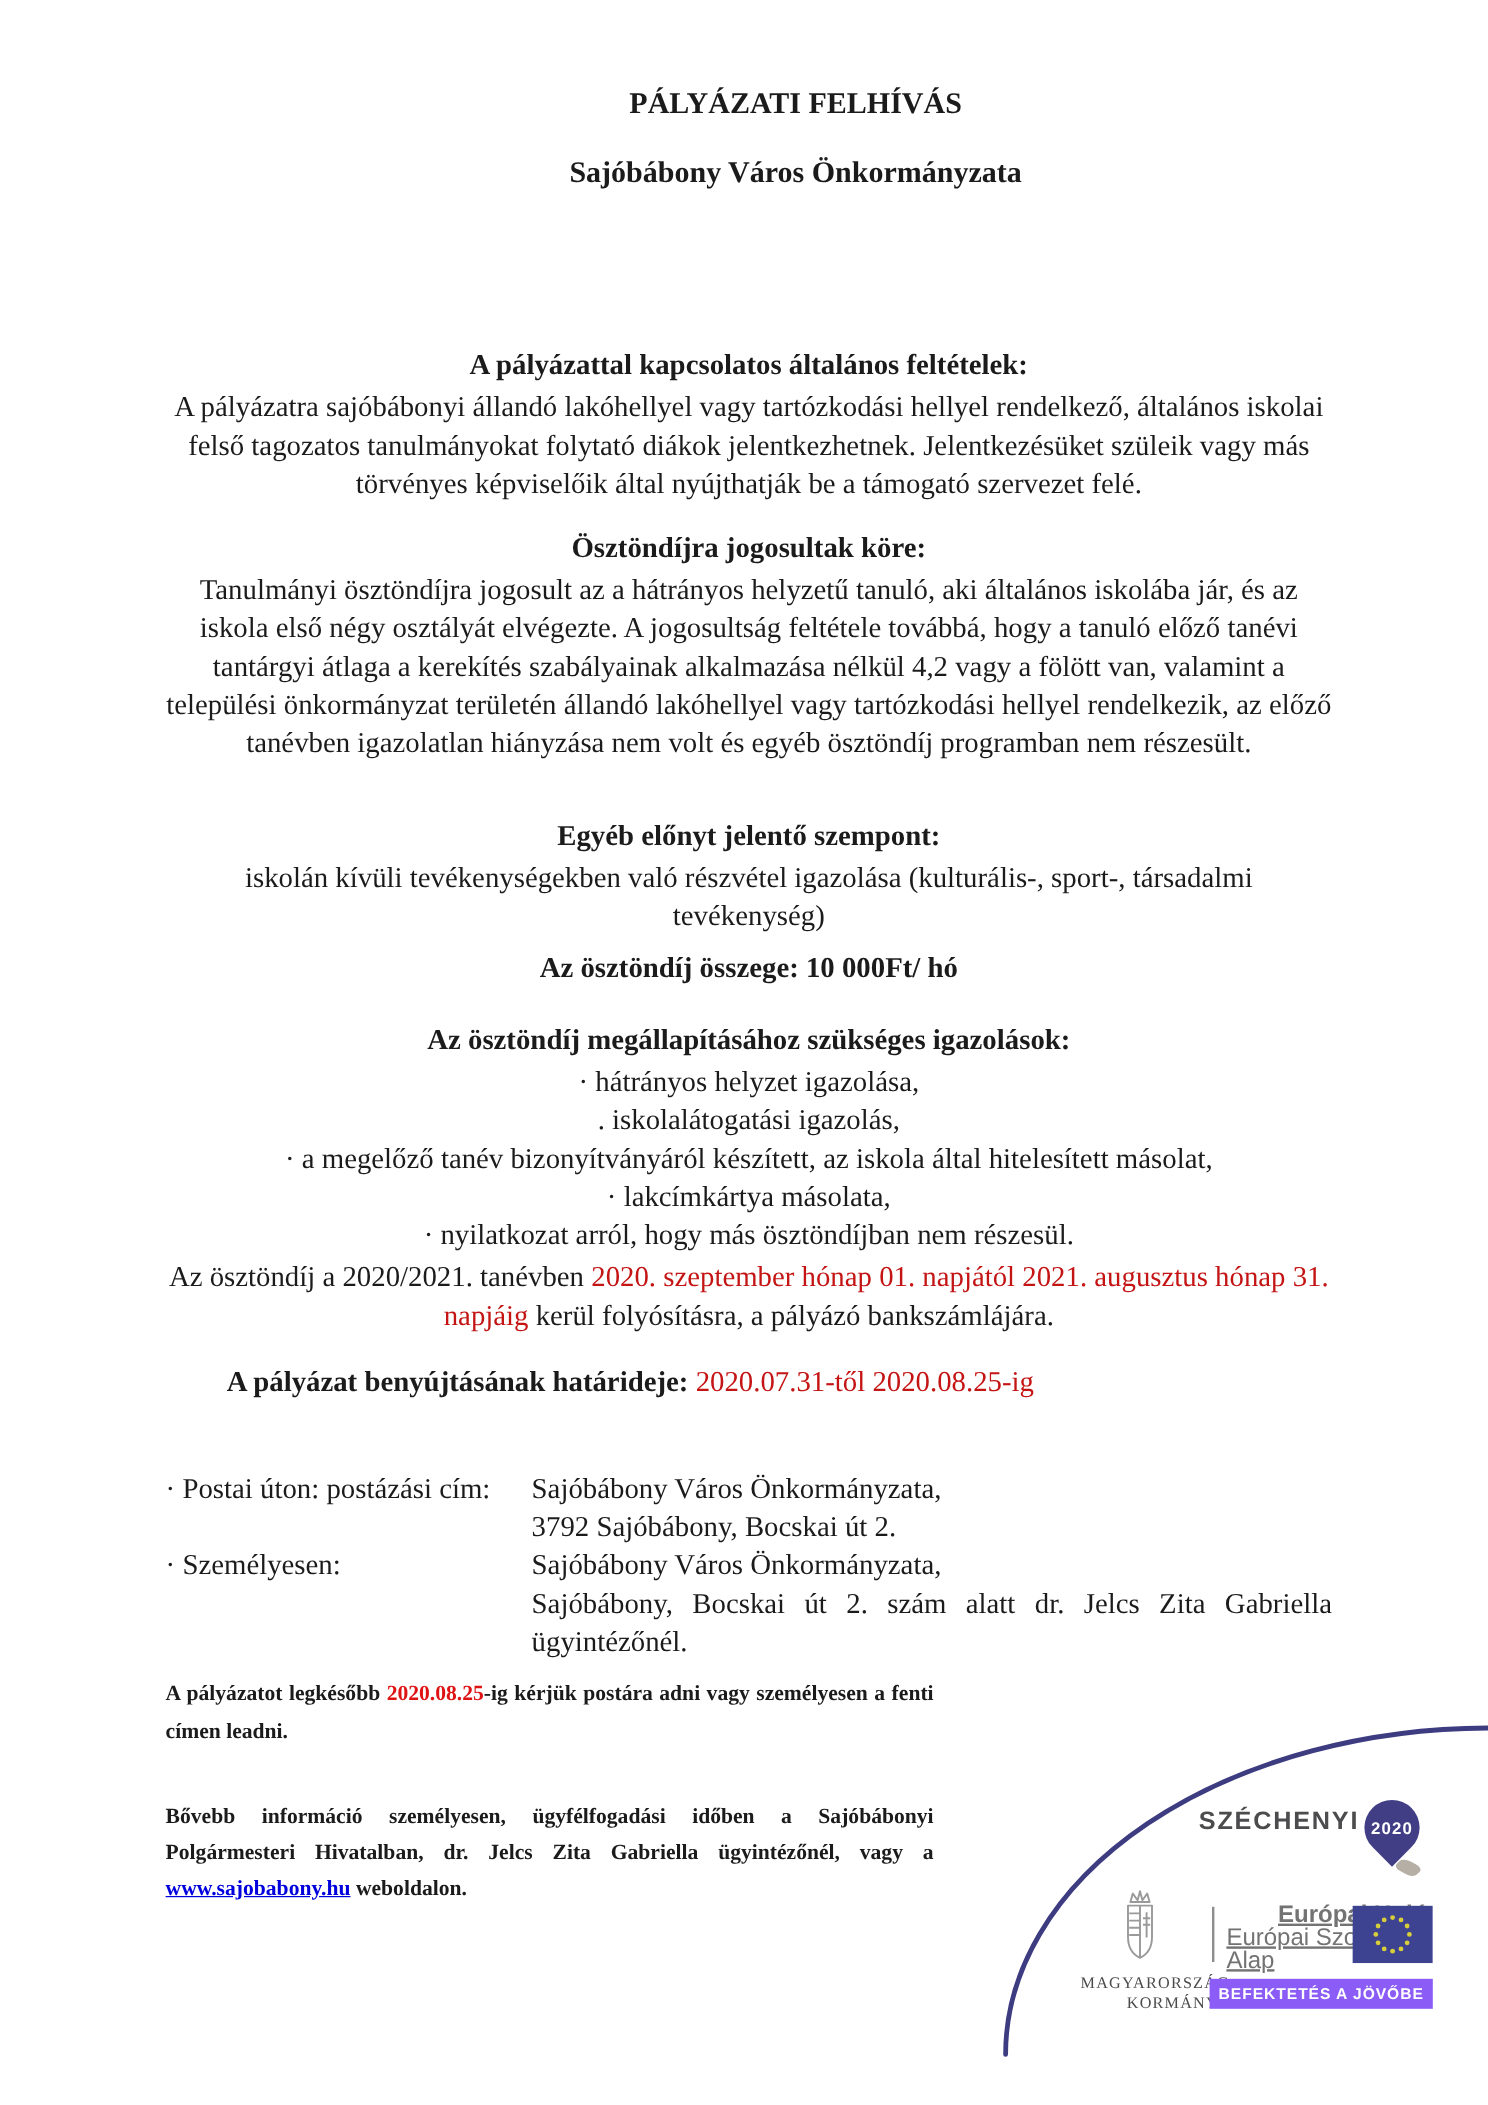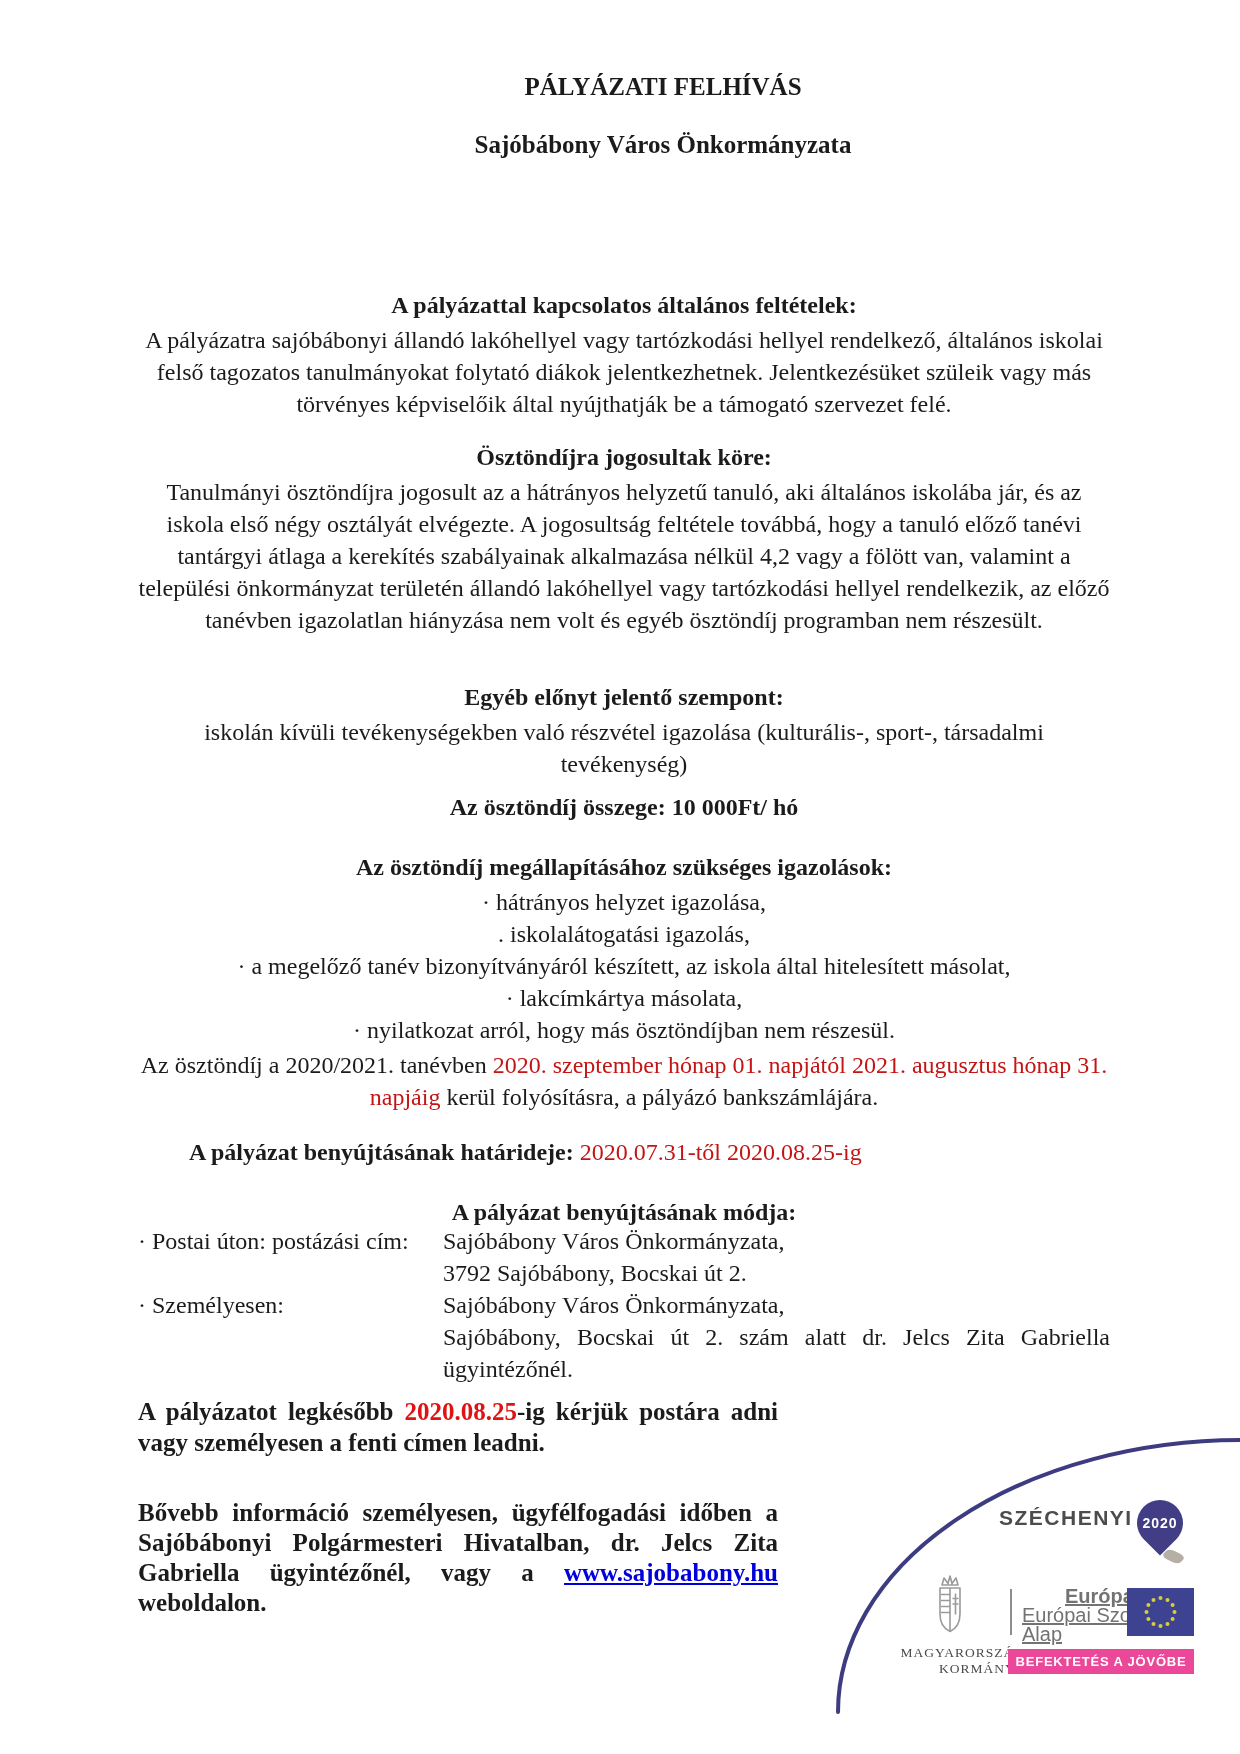--- a/index.html
+++ b/index.html
@@ -9,42 +9,42 @@
   .center { left:0; width:1240px; text-align:center; }
   .bold { font-weight:bold;padding-left:43px; }
   .t25 { font-size:25px; line-height:32px; }
   .body { font-size:24px; line-height:32px; }
   .just { text-align:justify;font-family:Liberation Serif, serif; }
   .col { left:138px; width:972px;text-align:center; }
   .heading { font-size:24px; font-weight:bold; }
   .red  { color:#c41414; }
   .redb { color:#df1313; font-weight:bold; }
   .link { color:#0000dd; font-weight:bold; text-decoration:underline; cursor:pointer; }
-  .narrow { left:138px; width:640px; font-weight:bold; font-size:25px; line-height:31px; text-align:justify; }
+  .narrow { left:138px; width:640px; font-weight:bold; font-size:18px; line-height:31px; text-align:justify; }
   .label-col { left:138px; }
   .val-col { left:443px; }
   
   .arc-svg { left:0; top:0; width:1240px; height:1754px; pointer-events:none; }
   .szech-text { left:999px; top:1506px; font-family:"Liberation Sans", sans-serif;
                 font-weight:bold; font-size:21px; letter-spacing:1.5px; color:#4c4c4e; }
   .pin { left:1137px; top:1500px; width:46px; height:46px; background:#413e85;
          border-radius:50% 50% 50% 0; transform:rotate(-45deg); }
   .pin-label { position:absolute; inset:0; display:flex; align-items:center; justify-content:center;
                transform:rotate(45deg); color:#ffffff; font-family:"Liberation Sans", sans-serif;
                font-size:14px; font-weight:bold; letter-spacing:1px; }
   .pin-shadow { left:1164px; top:1551px; width:19px; height:11px; background:#b5afa5;
                 transform:rotate(28deg) skewX(-18deg); border-radius:35%; }
   .coat { left:928px; top:1574px; }
   .gov { left:875px; top:1645px; width:150px; text-align:right; color:#4b4b4b;
          font-family:"Liberation Serif", serif; font-size:13.5px; line-height:16px; letter-spacing:1px; }
   .eu-divider { left:1010px; top:1589px; width:2px; height:46px; background:#8d8d8d; }
   .eu-text { left:1022px; top:1587px; font-family:"Liberation Sans", sans-serif;
              font-size:20px; line-height:19px; color:#737373;text-decoration:underline; }
   .eu-flag { left:1127px; top:1588px; }
-  .invest-bar { left:1008px; top:1649px; width:186px; height:25px; background:#ec4899;
+  .invest-bar { left:1008px; top:1649px; width:186px; height:25px; background:#8b5cf6;
                 display:flex; align-items:center; justify-content:center; }
   .invest-text { color:#ffffff; font-family:"Liberation Sans", sans-serif; font-weight:bold;
                  font-size:13px; letter-spacing:0.8px; }
 </style>
 </head>
 <body>
 
 <div class="page">
 
   <svg class="abs arc-svg" viewBox="0 0 1240 1754" xmlns="http://www.w3.org/2000/svg">
@@ -74,21 +74,20 @@
     <div>· nyilatkozat arról, hogy más ösztöndíjban nem részesül.</div>
   </div>
 
   <div class="abs col body just" style="top:1049px"><span>Az ösztöndíj a 2020/2021. tanévben </span><span class="red">2020. szeptember hónap 01. napjától 2021. augusztus hónap 31. napjáig</span><span> kerül folyósításra, a pályázó bankszámlájára.</span></div>
 
   <div class="abs body" style="top:1136px; left:146px;">
     <span class="bold">A pályázat benyújtásának határideje:</span>
     <span class="red">2020.07.31-től 2020.08.25-ig</span>
   </div>
 
-  <div class="abs col heading" style="top:1199px">A pályázat benyújtásának módja:</div>
   <div class="abs body label-col" style="top:1225px">· Postai úton: postázási cím:</div>
   <div class="abs body val-col" style="top:1225px">Sajóbábony Város Önkormányzata,</div>
   <div class="abs body val-col" style="top:1257px">3792 Sajóbábony, Bocskai út 2.</div>
   <div class="abs body label-col" style="top:1289px">· Személyesen:</div>
   <div class="abs body val-col" style="top:1289px">Sajóbábony Város Önkormányzata,</div>
   <div class="abs body just val-col" style="top:1321px; width:667px;">Sajóbábony, Bocskai út 2. szám alatt dr. Jelcs Zita Gabriella ügyintézőnél.</div>
 
   <div class="abs narrow" style="top:1396px"><span>A pályázatot legkésőbb </span><span class="redb">2020.08.25</span><span>-ig kérjük postára adni vagy személyesen a fenti címen leadni.</span></div>
 
   <div class="abs narrow" style="top:1486px; line-height:30px;margin-top:12px;"><span>Bővebb információ személyesen, ügyfélfogadási időben a Sajóbábonyi Polgármesteri Hivatalban, dr. Jelcs Zita Gabriella ügyintézőnél, vagy a </span><a class="link">www.sajobabony.hu</a><span> weboldalon.</span></div>

